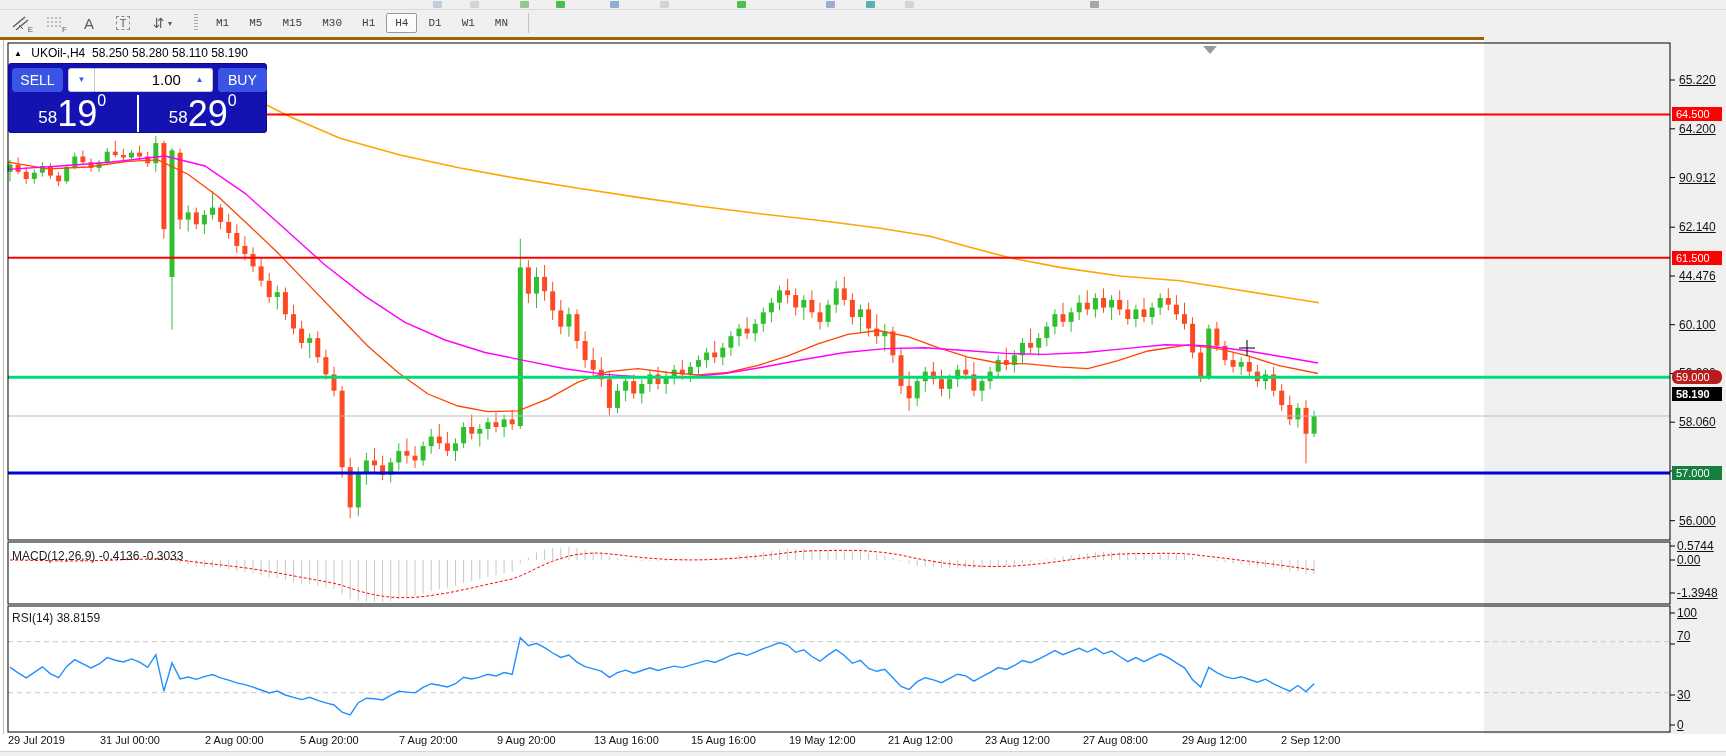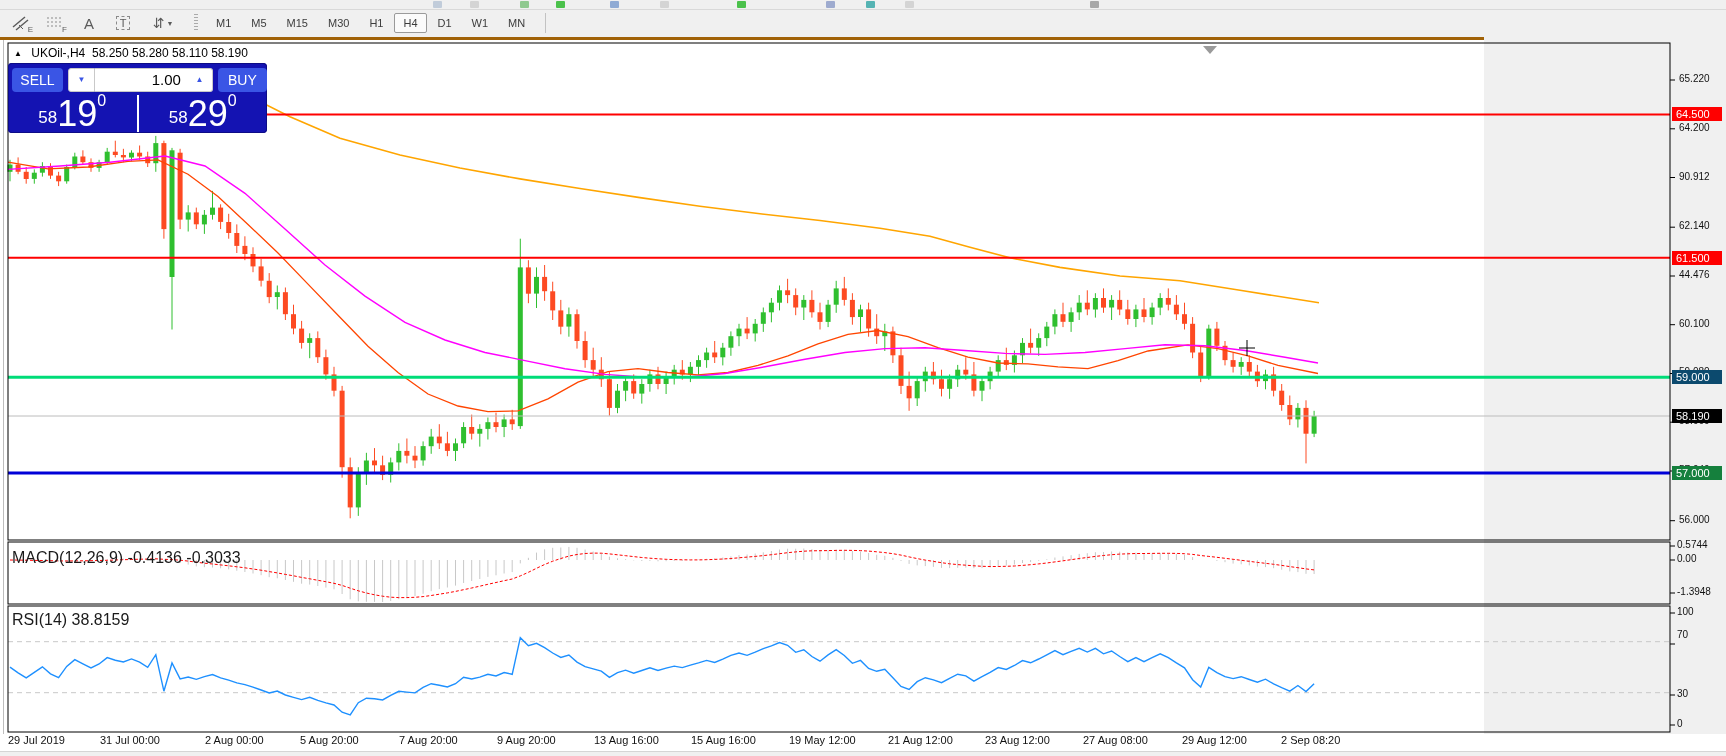--- a/index.html
+++ b/index.html
@@ -49,24 +49,24 @@
   .quote{flex:1;color:#fff;display:flex;align-items:flex-end;justify-content:center;padding-bottom:2px;}
   .quote .small{font-size:17px;margin-bottom:3px;}
   .quote .big{font-size:36px;line-height:34px;font-weight:400;}
   .quote .sup{font-size:16px;align-self:flex-start;margin-top:-2px;}
   #quote-divider{width:2px;background:#ffffff;margin:1px 0;}
 
   
   #cn-annotation{position:absolute;font-weight:400;white-space:nowrap;font-family:"Liberation Sans",sans-serif;}
 
   
-  .ind-label{position:absolute;font-size:16px;color:#1a1a1a;}
+  .ind-label{position:absolute;font-size:12px;color:#1a1a1a;}
 
   
-  .tick-label{position:absolute;font-size:10px;color:#111;white-space:nowrap;}
+  .tick-label{position:absolute;font-size:12px;color:#111;white-space:nowrap;text-decoration:underline;}
   .badge{position:absolute;left:1672px;width:50px;height:14px;font-size:11px;line-height:14px;color:#fff;padding-left:4px;box-sizing:border-box;}
   .date-label{position:absolute;top:0;font-size:11px;color:#111;white-space:nowrap;}
   #time-axis{position:absolute;left:0;top:731px;width:1726px;height:17px;background:#fff;}
   #bottom-strip{position:absolute;left:0;top:748px;width:1726px;height:8px;background:#f0f0f0;border-top:1px solid #d5d5d5;}
 </style>
 </head>
 <body>
 
 <div id="top-strip" class="abs">
     <div class="frag" style="left: 433px; background: rgb(185, 198, 214);"></div>
@@ -101,21 +101,21 @@
   </div>
   <div class="tb-icon" style="font-size:15px;">A</div>
   <div class="tb-icon">
     <span class="dashedbox">T</span>
   </div>
   <div class="tb-icon" style="width:38px;">
     <span style="font-size:14px;">⇵</span>
     <span class="caret">▼</span>
   </div>
   <div class="handle"></div>
-  <div id="tf-group" style="display:flex;">
+  <div id="tf-group" style="display:flex;font-family:Liberation Mono, monospace;">
       <div class="tf-btn">M1</div>
       <div class="tf-btn">M5</div>
       <div class="tf-btn">M15</div>
       <div class="tf-btn">M30</div>
       <div class="tf-btn">H1</div>
       <div class="tf-btn active">H4</div>
       <div class="tf-btn">D1</div>
       <div class="tf-btn">W1</div>
       <div class="tf-btn">MN</div>
     </div>
@@ -670,22 +670,22 @@
       <div class="tick-label" style="left: 1679px; top: 474px;">56.000</div>
       <div class="tick-label" style="left: 1677px; top: 499px;">0.5744</div>
       <div class="tick-label" style="left: 1677px; top: 513px;">0.00</div>
       <div class="tick-label" style="left: 1677px; top: 546px;">-1.3948</div>
       <div class="tick-label" style="left: 1677px; top: 566px;">100</div>
       <div class="tick-label" style="left: 1677px; top: 589px;">70</div>
       <div class="tick-label" style="left: 1677px; top: 648px;">30</div>
       <div class="tick-label" style="left: 1677px; top: 678px;">0</div>
       <div class="badge" style="background: rgb(255, 0, 0); top: 67px;">64.500</div>
       <div class="badge" style="background: rgb(255, 0, 0); top: 211px;">61.500</div>
-      <div class="badge" style="background: #0c4a6e; top: 330px;">59.000</div>
-      <div class="badge" style="background: rgb(0, 0, 0); top: 369px;">58.190</div>
+      <div class="badge" style="background: #b91c1c; top: 330px; border-radius: 6px;">59.000</div>
+      <div class="badge" style="background: rgb(0, 0, 0); top: 347px; font-weight: bold;">58.190</div>
       <div class="badge" style="background: #15803d; top: 426px;">57.000</div>
     </div>
 
   <div id="trade-panel">
     <div class="tp-row1">
       <div class="tp-btn" id="sell-btn">SELL</div>
       <div class="spinner">
         <div class="spin-btn dn">▼</div>
         <div class="vol-field">1.00</div>
         <div class="spin-btn up">▲</div>
@@ -725,16 +725,16 @@
       <div class="date-label" style="left: 300px;">5 Aug 20:00</div>
       <div class="date-label" style="left: 399px;">7 Aug 20:00</div>
       <div class="date-label" style="left: 497px;">9 Aug 20:00</div>
       <div class="date-label" style="left: 594px;">13 Aug 16:00</div>
       <div class="date-label" style="left: 691px;">15 Aug 16:00</div>
       <div class="date-label" style="left: 789px;">19 May 12:00</div>
       <div class="date-label" style="left: 888px;">21 Aug 12:00</div>
       <div class="date-label" style="left: 985px;">23 Aug 12:00</div>
       <div class="date-label" style="left: 1083px;">27 Aug 08:00</div>
       <div class="date-label" style="left: 1182px;">29 Aug 12:00</div>
-      <div class="date-label" style="left: 1281px;">2 Sep 08:20</div>
+      <div class="date-label" style="left: 1281px;">2 Sep 12:00</div>
     </div>
   <div id="bottom-strip" style="top:711px;"></div>
 </div>
 
 </body></html>

